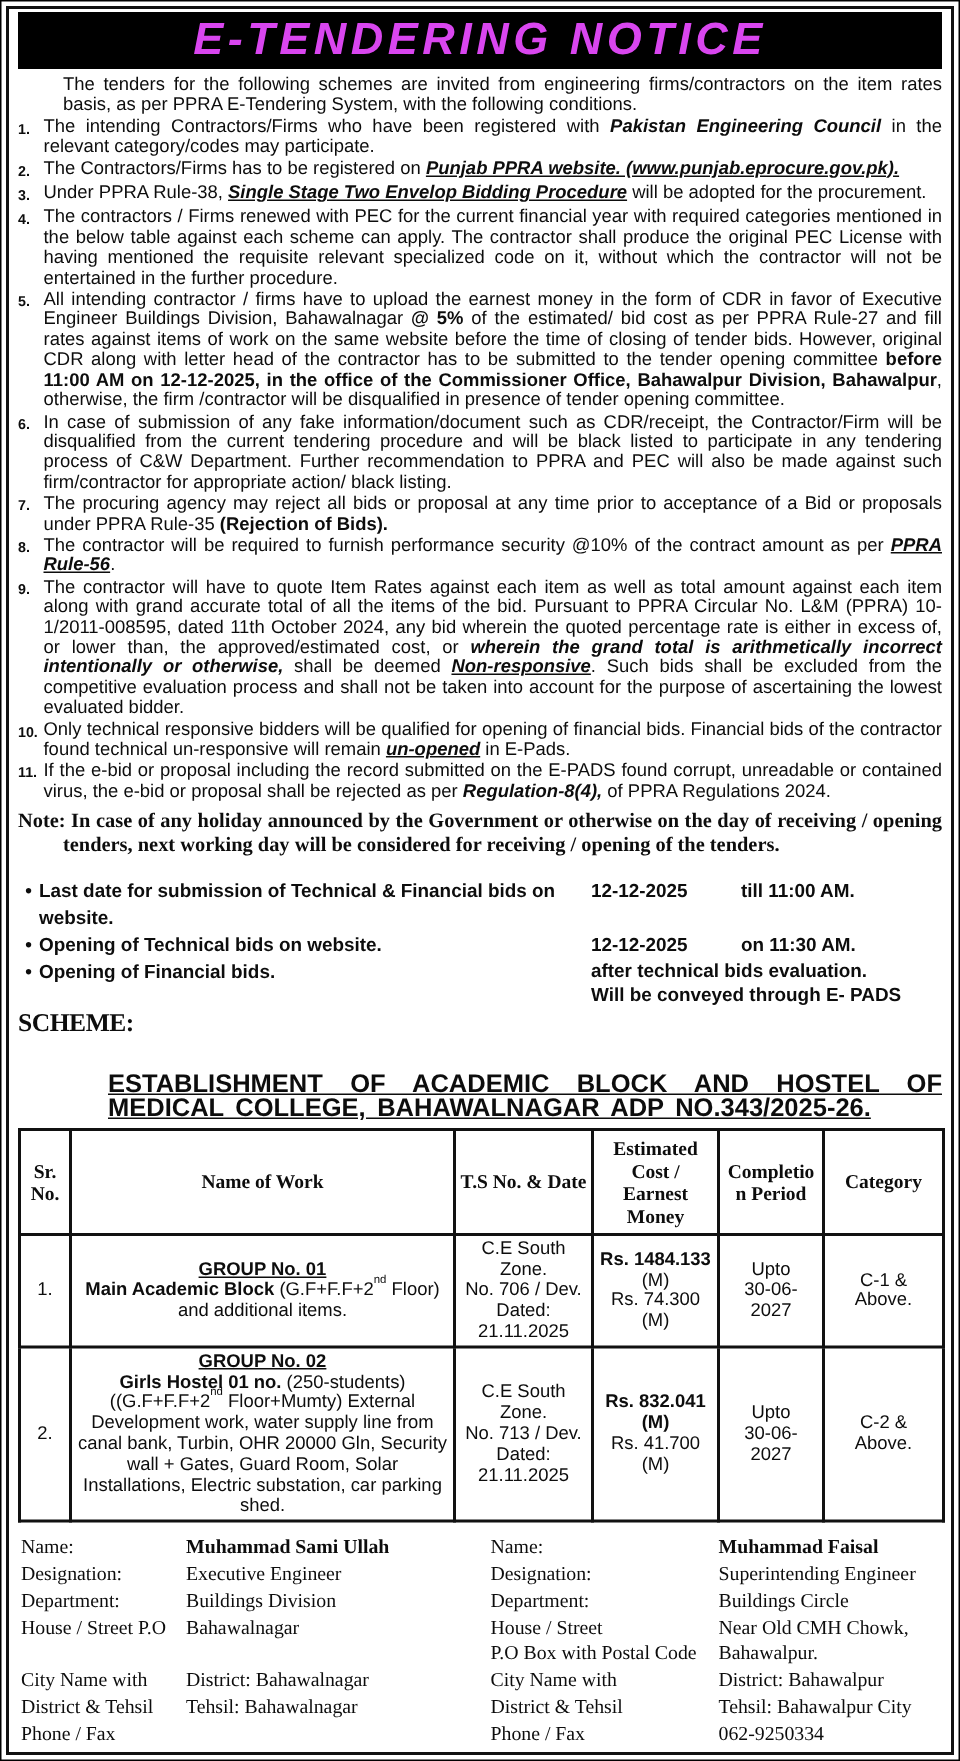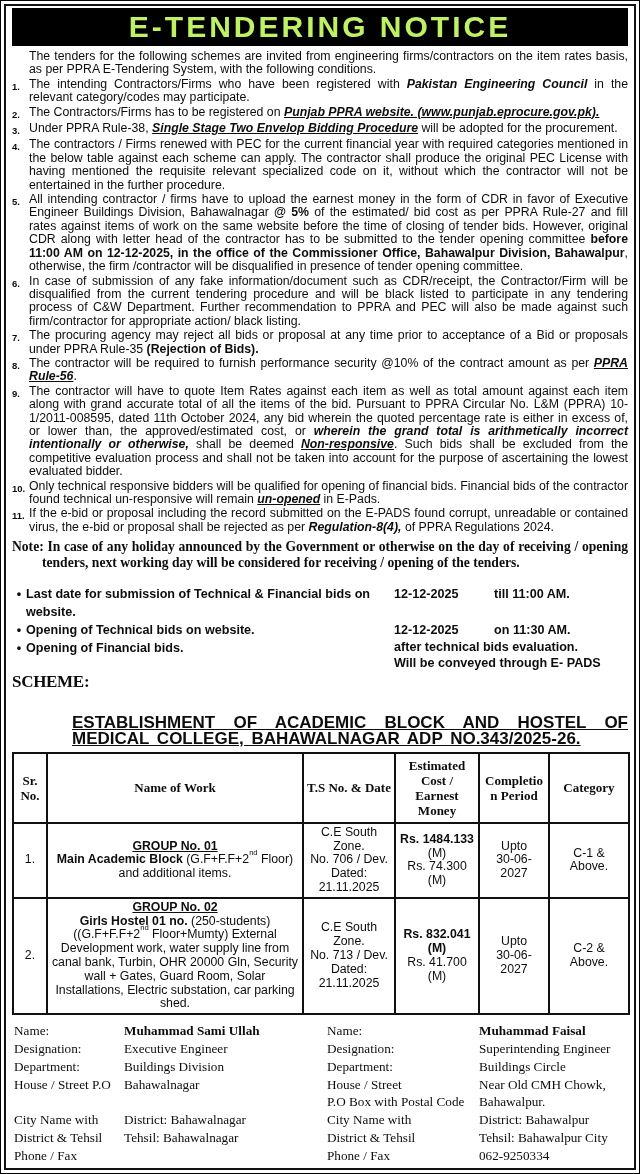--- a/index.html
+++ b/index.html
@@ -1,24 +1,24 @@
 <!DOCTYPE html>
 <html><head>
 <meta charset="utf-8">
 <style>
   html,body{margin:0;padding:0;background:#cfcfcf;}
   .page{width:640px;height:1174px;background:#fff;box-sizing:border-box;
         border:1px solid #000;padding:3px;margin:0 auto;color:#0d0d0d;}
   .frame{border:2px solid #111;height:100%;box-sizing:border-box;
          padding:2px 6px 4px 6px;overflow:hidden;background:#fff;}
-  .masthead{background:#000;color:#bef264;text-align:center;
+  .masthead{background:#000;color:#d946ef;text-align:center;
             font-family:"Liberation Sans",sans-serif;font-weight:bold;
-            font-size:30px;line-height:38px;height:38px;letter-spacing:3px;}
+            font-size:30px;line-height:38px;height:38px;letter-spacing:3px;font-style:italic;}
   .bodytxt{font-family:"Liberation Sans",sans-serif;font-size:12.3px;line-height:13.4px;}
-  .intro{margin:4px 0 1px 17px;text-align:justify;}
+  .intro{margin:4px 0 1px 30px;text-align:justify;}
   .cond{display:flex;margin-top:1px;}
   .cond .num{width:17px;flex:none;font-size:9.5px;font-weight:bold;padding-top:2px;}
   .cond .ctext{flex:1;text-align:justify;}
   .b{font-weight:bold;} .i{font-style:italic;} .u{text-decoration:underline;}
   sup{font-size:0.62em;line-height:0;position:relative;top:-0.45em;}
   .note{font-family:"Liberation Serif",serif;font-weight:bold;font-size:13.6px;
         line-height:16px;margin-top:5px;padding-left:30px;text-indent:-30px;text-align:justify;}
   .dl{display:grid;grid-template-columns:14px 368px 100px 1fr;
       font-weight:bold;font-size:12.6px;line-height:18px;margin-top:2px;}
   .dl .blt{text-align:center;}

